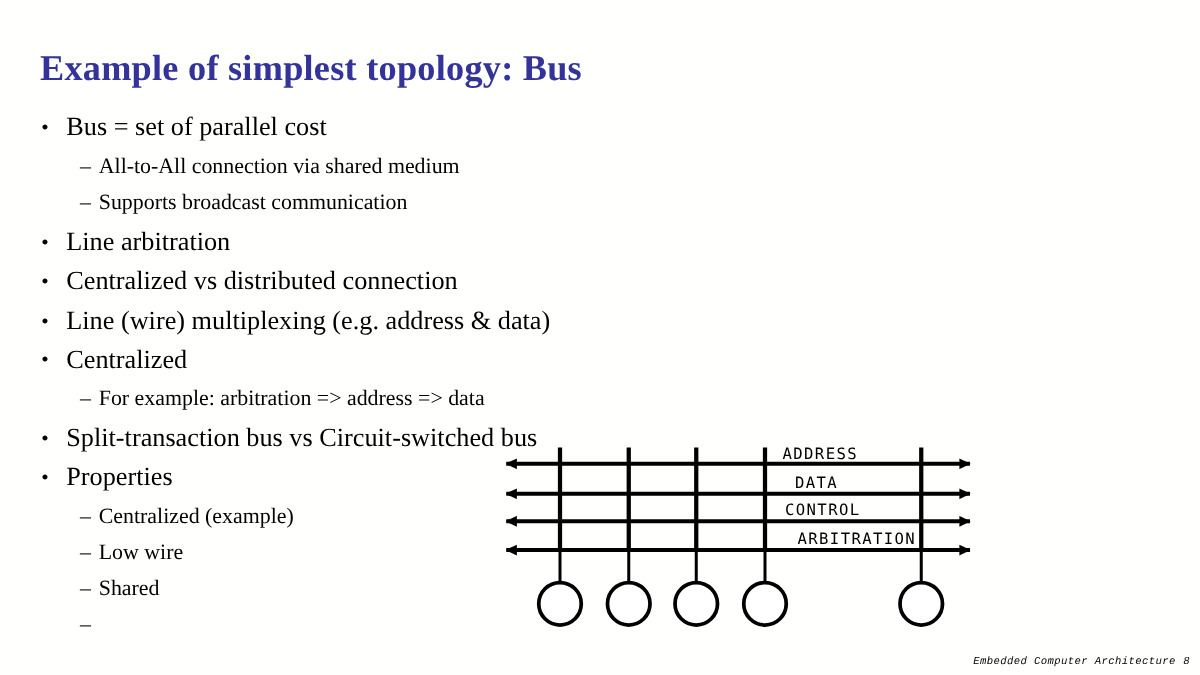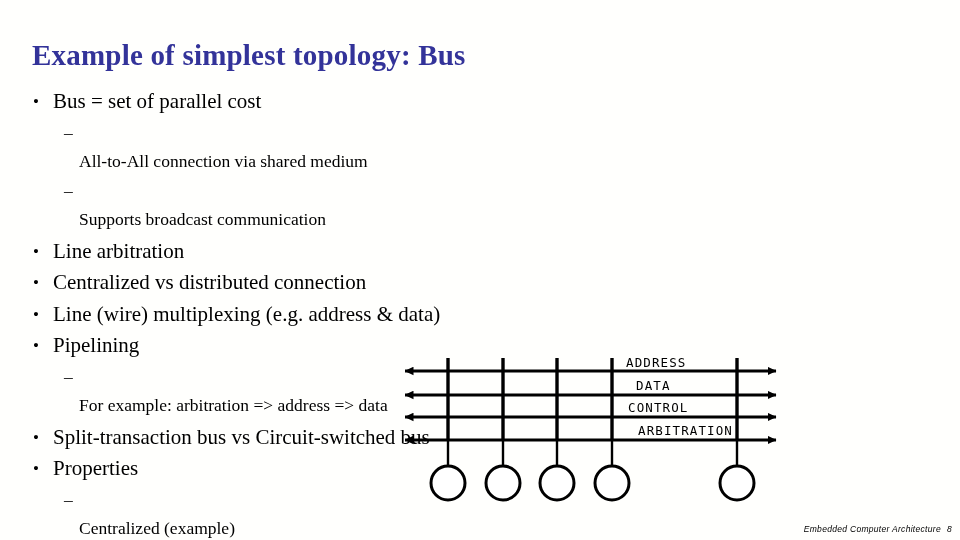--- a/index.html
+++ b/index.html
@@ -84,21 +84,20 @@
     left: 64px;
     top: 0;
     width: 14px;
     font-size: 17.5px;
     line-height: 29px;
     text-align: left;
   }
   .lvl2 .text {
     display: inline-block;
     padding-left: 15px;
-    margin-top: 29px;
   }
   .gap-before {
     margin-top: 2px;
   }
 
   
   #bus-diagram {
     position: absolute;
     left: 388px;
     top: 352px;
@@ -113,21 +112,21 @@
     font-size: 12.5px;
     letter-spacing: 1.1px;
     fill: #000000;
   }
 
   
   #footer {
     position: absolute;
     right: 8px;
     bottom: 6px;
-    font-family: Liberation Sans, sans-serif;
+    font-family: Liberation Mono, monospace;
     font-size: 8.5px;
     font-style: italic;
     color: #000000;
     white-space: nowrap;
     letter-spacing: 0.3px;
   }
   #footer .page-no {
     margin-left: 6px;
     font-style: italic;
   }
@@ -139,21 +138,21 @@
 
   <div id="slide-title">Example of simplest topology: Bus</div>
 
   <div id="body-list">
       <div class="bullet-row lvl1"><span class="marker">•</span><span class="text">Bus = set of parallel cost</span></div>
       <div class="bullet-row lvl2"><span class="marker">–</span><span class="text">All-to-All connection via shared medium</span></div>
       <div class="bullet-row lvl2"><span class="marker">–</span><span class="text">Supports broadcast communication</span></div>
       <div class="bullet-row lvl1 gap-before"><span class="marker">•</span><span class="text">Line arbitration</span></div>
       <div class="bullet-row lvl1"><span class="marker">•</span><span class="text">Centralized vs distributed connection</span></div>
       <div class="bullet-row lvl1"><span class="marker">•</span><span class="text">Line (wire) multiplexing (e.g. address &amp; data)</span></div>
-      <div class="bullet-row lvl1"><span class="marker">•</span><span class="text">Pipelining</span></div>
+      <div class="bullet-row lvl1"><span class="marker">•</span><span class="text">Centralized</span></div>
       <div class="bullet-row lvl2"><span class="marker">–</span><span class="text">For example: arbitration =&gt; address =&gt; data</span></div>
       <div class="bullet-row lvl1 gap-before"><span class="marker">•</span><span class="text">Split-transaction bus vs Circuit-switched bus</span></div>
       <div class="bullet-row lvl1"><span class="marker">•</span><span class="text">Properties</span></div>
       <div class="bullet-row lvl2"><span class="marker">–</span><span class="text">Centralized (example)</span></div>
       <div class="bullet-row lvl2"><span class="marker">–</span><span class="text">Low wire</span></div>
       <div class="bullet-row lvl2"><span class="marker">–</span><span class="text">Shared</span></div>
       <div class="bullet-row lvl2"><span class="marker">–</span></div>
     </div>
 
   <div id="bus-diagram">

